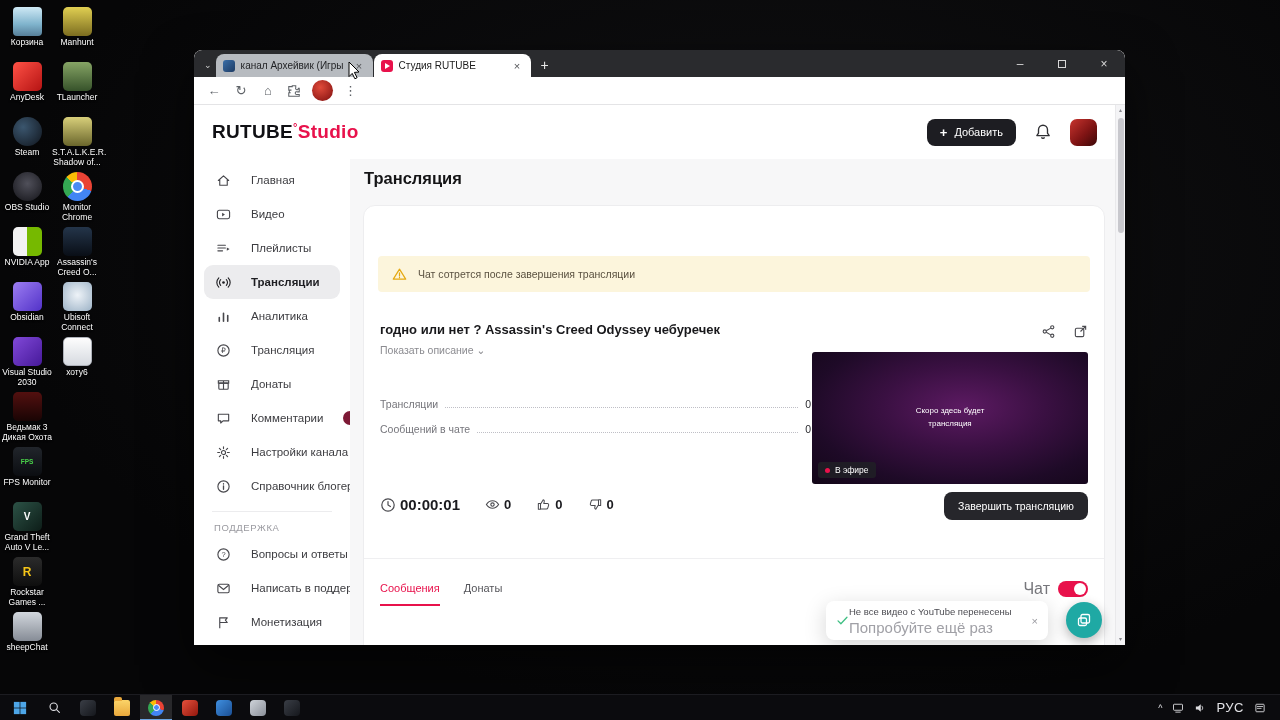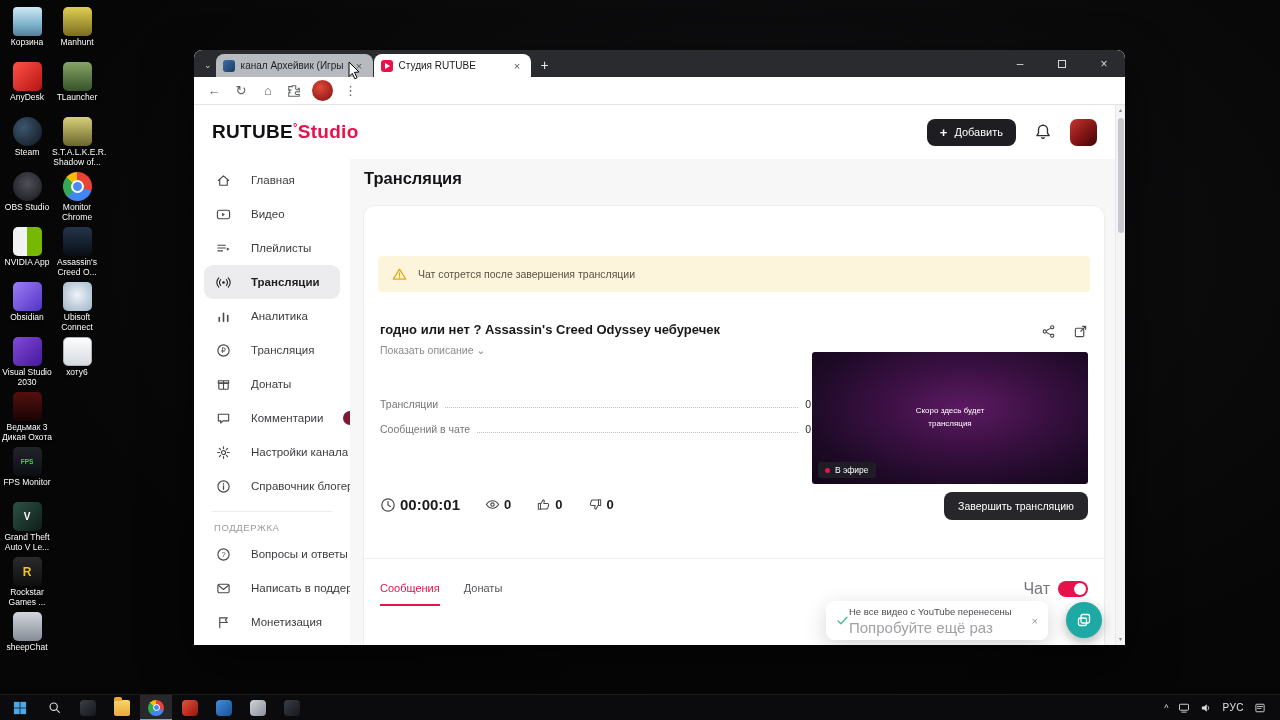--- a/index.html
+++ b/index.html
@@ -130,21 +130,21 @@
   .mini.chrome{background:conic-gradient(#ea4335 0 30%,#4285f4 30% 62%,#34a853 62% 86%,#fbbc05 86% 100%);border-radius:50%}
   .mini.chrome::after{content:"";position:absolute;inset:4.5px;border-radius:50%;background:#4a8af4;border:1px solid #fff}
   .mini.red{background:linear-gradient(135deg,#e6503c,#92170d)}
   .mini.blue{background:linear-gradient(135deg,#3f8fe0,#1b4f94)}
   .mini.silver{background:linear-gradient(135deg,#cfd4da,#8a8f98)}
   .mini.darkapp{background:linear-gradient(135deg,#3a3e46,#15171c)}
   .mini.folder{background:linear-gradient(180deg,#fbd469,#e9a83c);border-radius:2px}
   .mini.folder::before{content:"";position:absolute;top:-3px;left:0;width:8px;height:4px;border-radius:2px 2px 0 0;background:#e9a83c}
   .tray{margin-left:auto;display:flex;align-items:center;gap:10px;padding-right:10px;color:#e2e2e6;font-size:9px}
   .tray .tico{display:flex;align-items:center;cursor:pointer}
-  .lang{font-size:10px;letter-spacing:.5px;cursor:pointer}
+  .lang{font-size:13px;letter-spacing:.5px;cursor:pointer}
 </style>
 </head>
 <body>
 
 <div class="screen">
 
   <div class="dgrid">
 
       <div class="dicon">
         <span class="tile ic-bin">

